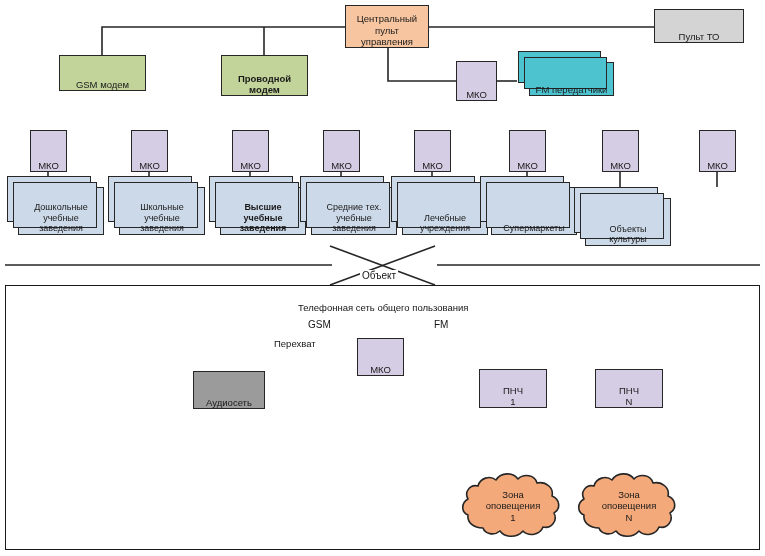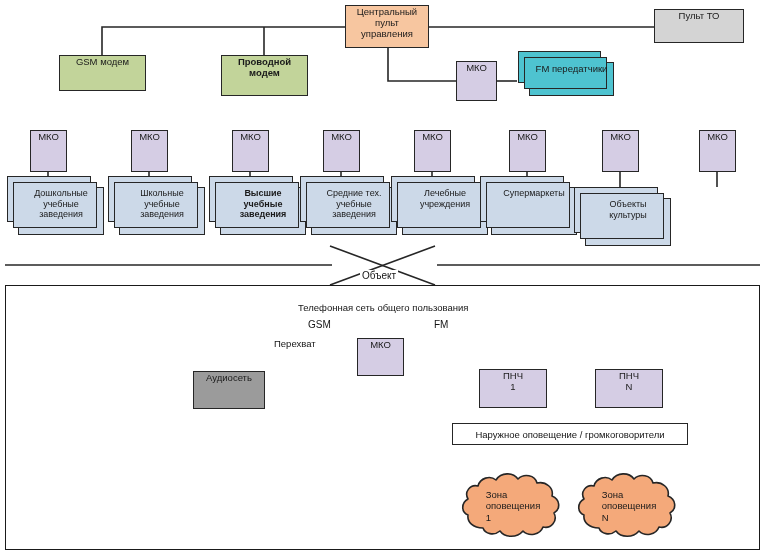--- a/index.html
+++ b/index.html
@@ -24,21 +24,21 @@
     top: 0;
     width: 765px;
     height: 556px;
     pointer-events: none;
   }
   .node {
     position: absolute;
     box-sizing: border-box;
     border: 1.6px solid #262626;
     display: flex;
-    align-items: flex-start;
+    align-items: flex-end;
     justify-content: center;
     text-align: center;
     line-height: 1.18;
     color: #1a1a1a;
     z-index: 5;
   }
   .node .lbl {
     display: block;
     width: 100%;
     white-space: pre-line;
@@ -108,21 +108,21 @@
   }
   .cloud .cloud-text {
     position: absolute;
     left: 0;
     top: 0;
     width: 100%;
     height: 100%;
     display: flex;
     align-items: center;
     justify-content: center;
-    text-align: left;
+    text-align: center;
     font-size: 9.5px;
     color: #1a1a1a;
     line-height: 1.2;
     white-space: pre-line;
     pointer-events: none;
   }
   .f9   { font-size: 9px; }
   .f95  { font-size: 9.5px; }
 </style>
 </head>
@@ -285,23 +285,20 @@
   <div class="node n-purple f95" style="left:479px; top:369px; width:68px; height:39px;">
     <span class="lbl">ПНЧ
 1</span>
   </div>
 
   <div class="node n-purple f95" style="left:595px; top:369px; width:68px; height:39px;">
     <span class="lbl">ПНЧ
 N</span>
   </div>
 
-  <div class="bar-label" style="left:452px; top:423px; width:236px; height:22px;">
-    <span>Наружное оповещение / громкоговорители</span>
-  </div>
 
   <div class="cloud" style="left:459px; top:470px; width:108px; height:72px;">
     <svg viewBox="0 0 108 72" width="108" height="72">
       <path d="M24,58 C14,58 8,52 9,45 C2,42 2,33 9,29 C5,22 11,14 19,16
                C21,8 31,5 37,10 C42,2 54,2 59,9 C65,3 76,5 78,13
                C87,11 95,18 93,26 C101,29 102,39 95,43 C99,51 92,59 84,57
                C81,65 70,67 64,61 C58,68 46,68 41,61 C35,66 26,64 24,58 Z" fill="#f4a97a" stroke="#262626" stroke-width="1.6" stroke-linejoin="round"></path>
     </svg>
     <span class="cloud-text">Зона
 оповещения

